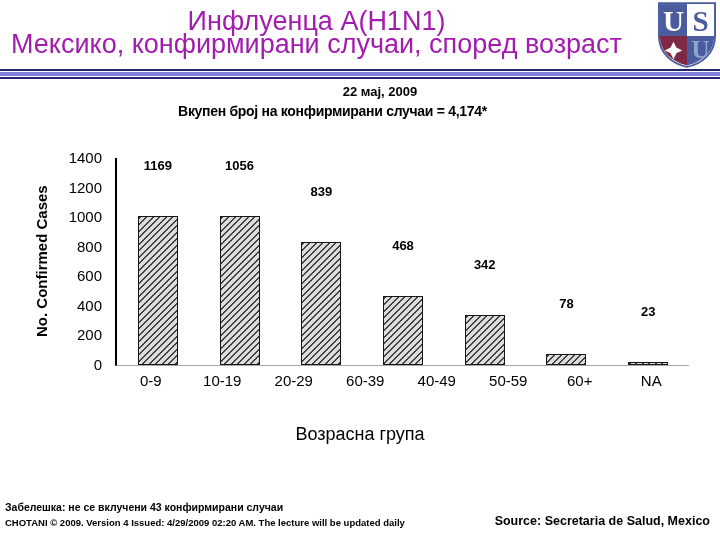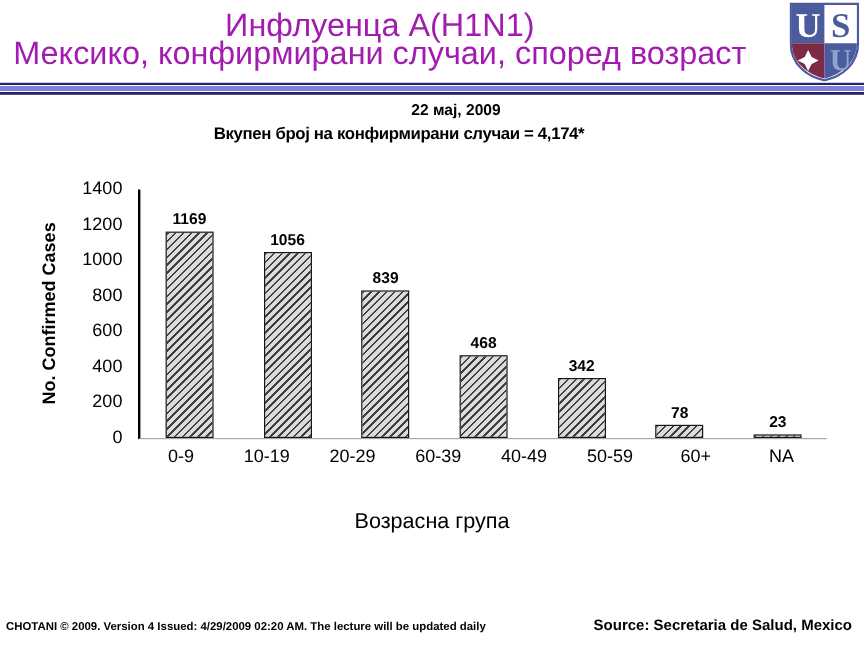--- a/index.html
+++ b/index.html
@@ -19,21 +19,21 @@
   
   .y-axis-title{position:absolute;left:30px;top:158px;height:207px;width:22px;
     display:flex;align-items:center;justify-content:center;
     writing-mode:vertical-rl;transform:rotate(180deg);
     font-weight:bold;font-size:15px;white-space:nowrap;}
   .yticks{position:absolute;left:52px;top:158px;width:56px;height:207px;}
   .yticks span{position:absolute;right:6px;font-size:15px;line-height:16px;}
   .plot{position:absolute;left:115px;top:158px;width:572px;height:207px;
     border-left:2px solid #000;border-bottom:1px solid #a8a8a8;box-sizing:content-box;}
   .bars{display:flex;width:100%;height:100%;align-items:flex-end;}
-  .col{flex:1;display:flex;flex-direction:column;align-items:center;justify-content:flex-end;height:100%;}
+  .col{flex:1;display:flex;flex-direction:column;align-items:center;justify-content:flex-end;height:100%;gap:40px;}
   .bar-value{font-weight:bold;font-size:13px;margin-bottom:3px;}
   .bar{width:40px;box-sizing:border-box;border:1px solid #161616;
     background:repeating-linear-gradient(135deg,#3f3f3f 0px,#3f3f3f 1.5px,#dcdcdc 1.5px,#dcdcdc 4.6px);}
   .xticks{position:absolute;left:115px;top:372px;width:572px;display:flex;}
   .xticks div{flex:1;text-align:center;font-size:15px;}
   .x-axis-title{position:absolute;left:80px;top:424px;width:560px;text-align:center;font-weight:normal;font-size:18px;}
 
   .footnote1{position:absolute;left:5px;top:501px;font-weight:bold;font-size:10.5px;}
   .footnote2{position:absolute;left:5px;top:517px;font-weight:bold;font-size:9.5px;}
   .source{position:absolute;left:360px;right:10px;top:514px;text-align:right;font-weight:bold;font-size:12.5px;}
@@ -112,16 +112,17 @@
       <div>10-19</div>
       <div>20-29</div>
       <div>60-39</div>
       <div>40-49</div>
       <div>50-59</div>
       <div>60+</div>
       <div>NA</div>
     </div>
   <div class="x-axis-title">Возрасна група</div>
 
+  <div class="footnote1">Забелешка: не се вклучени 43 конфирмирани случаи</div>
   <div class="footnote2">CHOTANI © 2009. Version 4 Issued: 4/29/2009 02:20 AM. The lecture will be updated daily</div>
   <div class="source">Source: Secretaria de Salud, Mexico</div>
 
 </div>
 
 </body></html>

